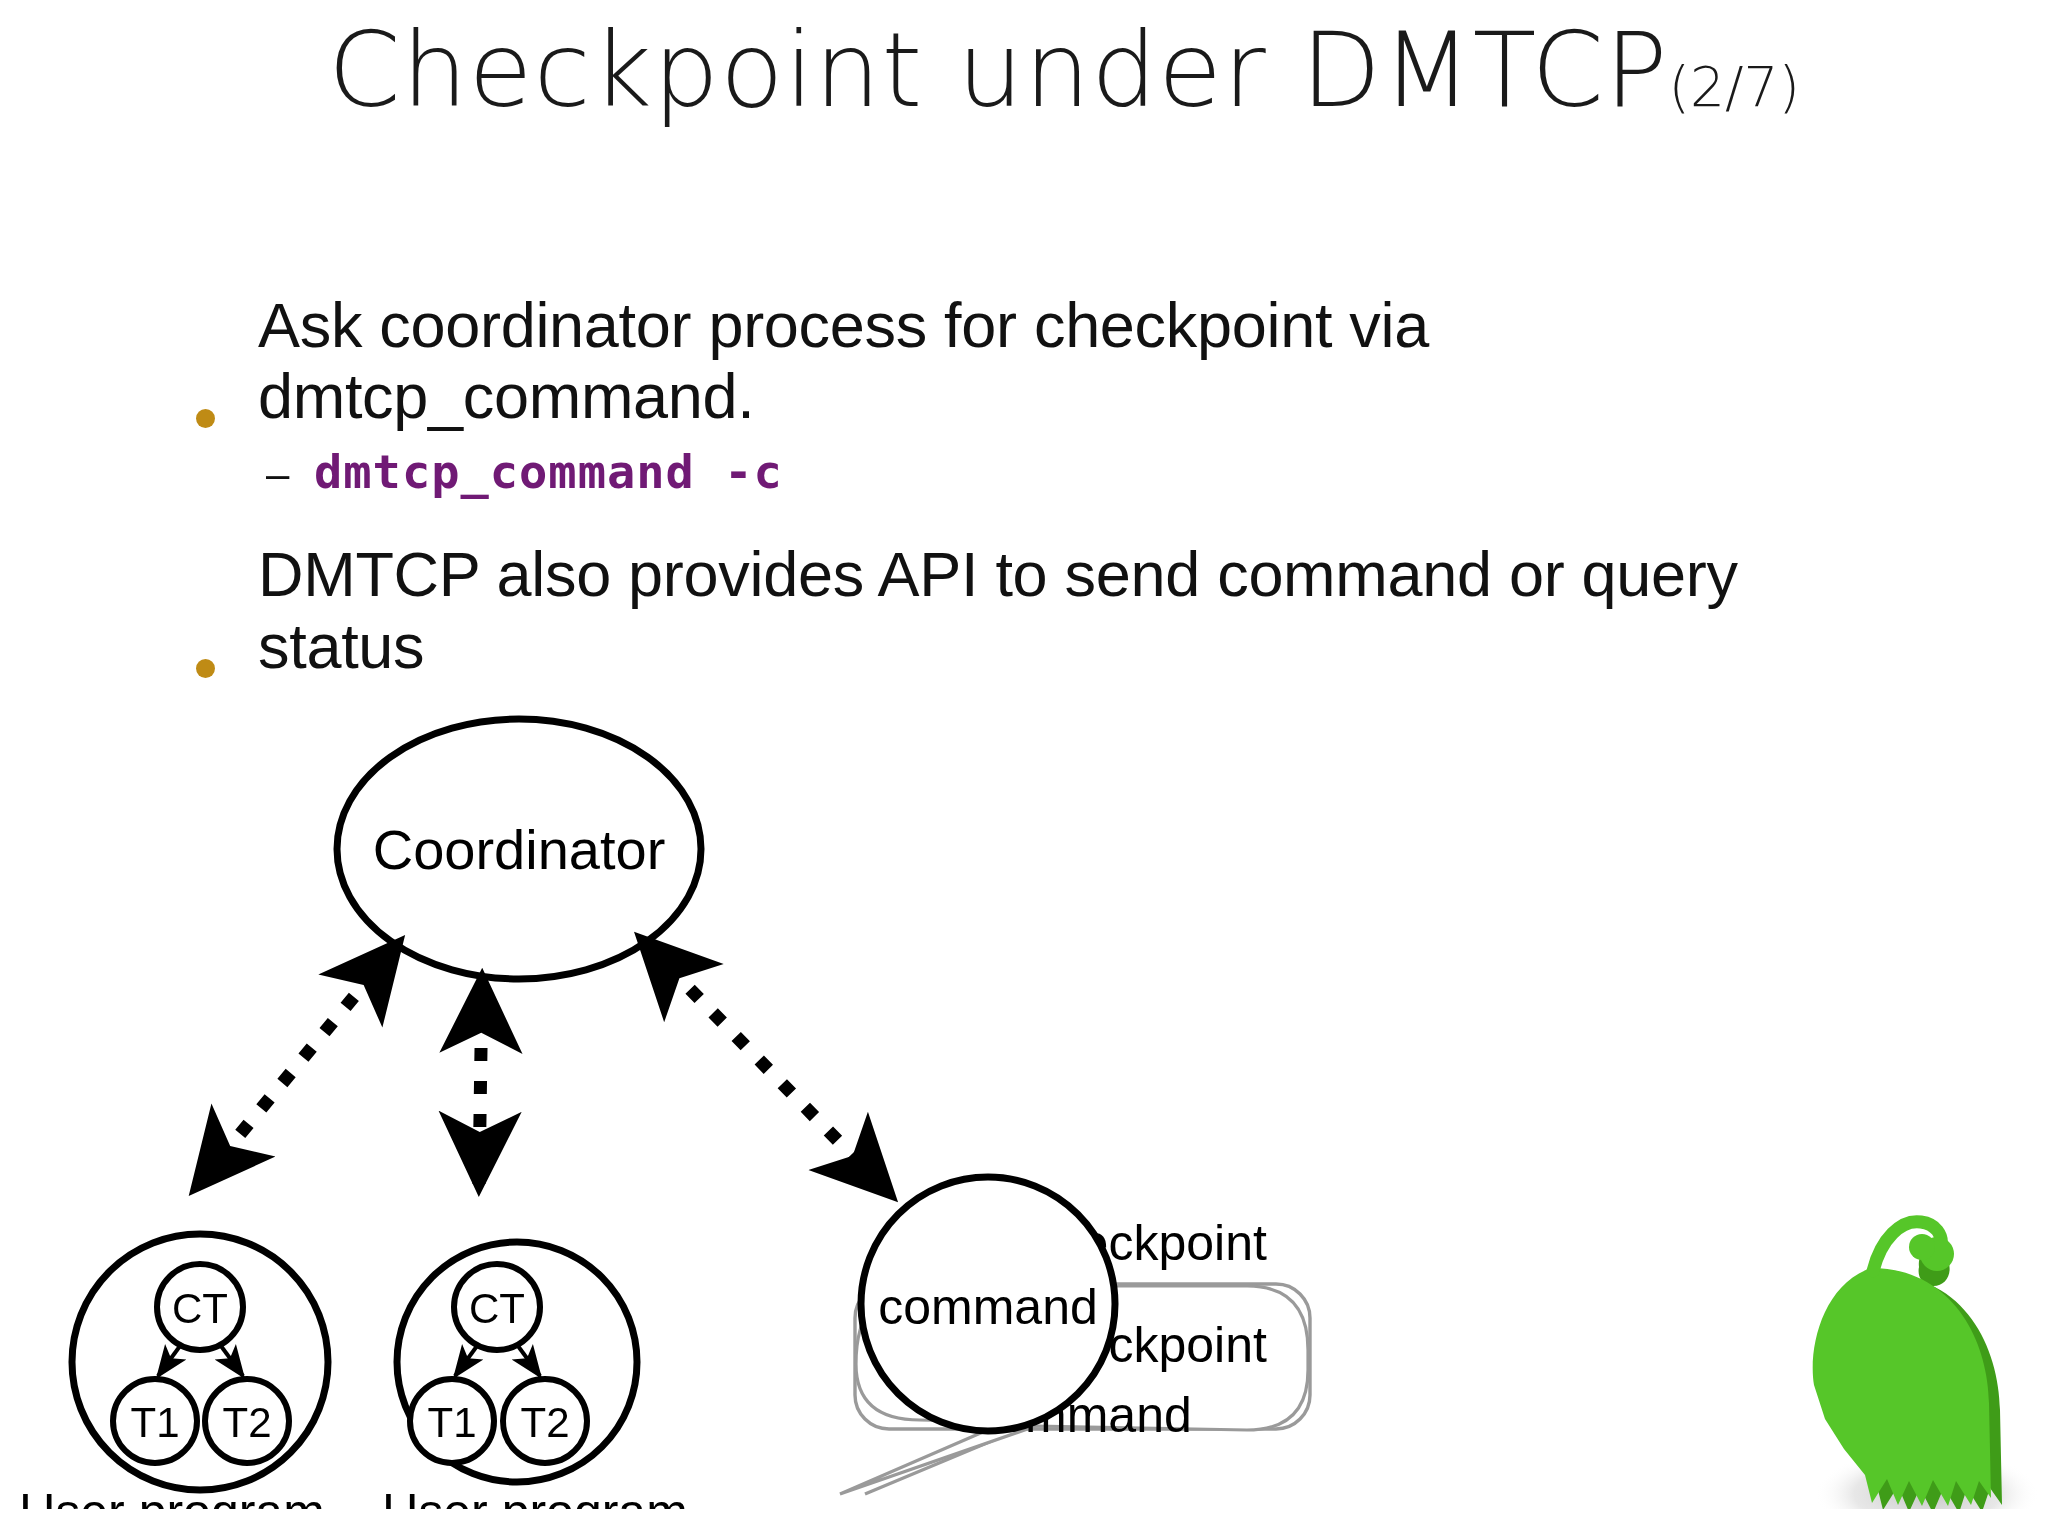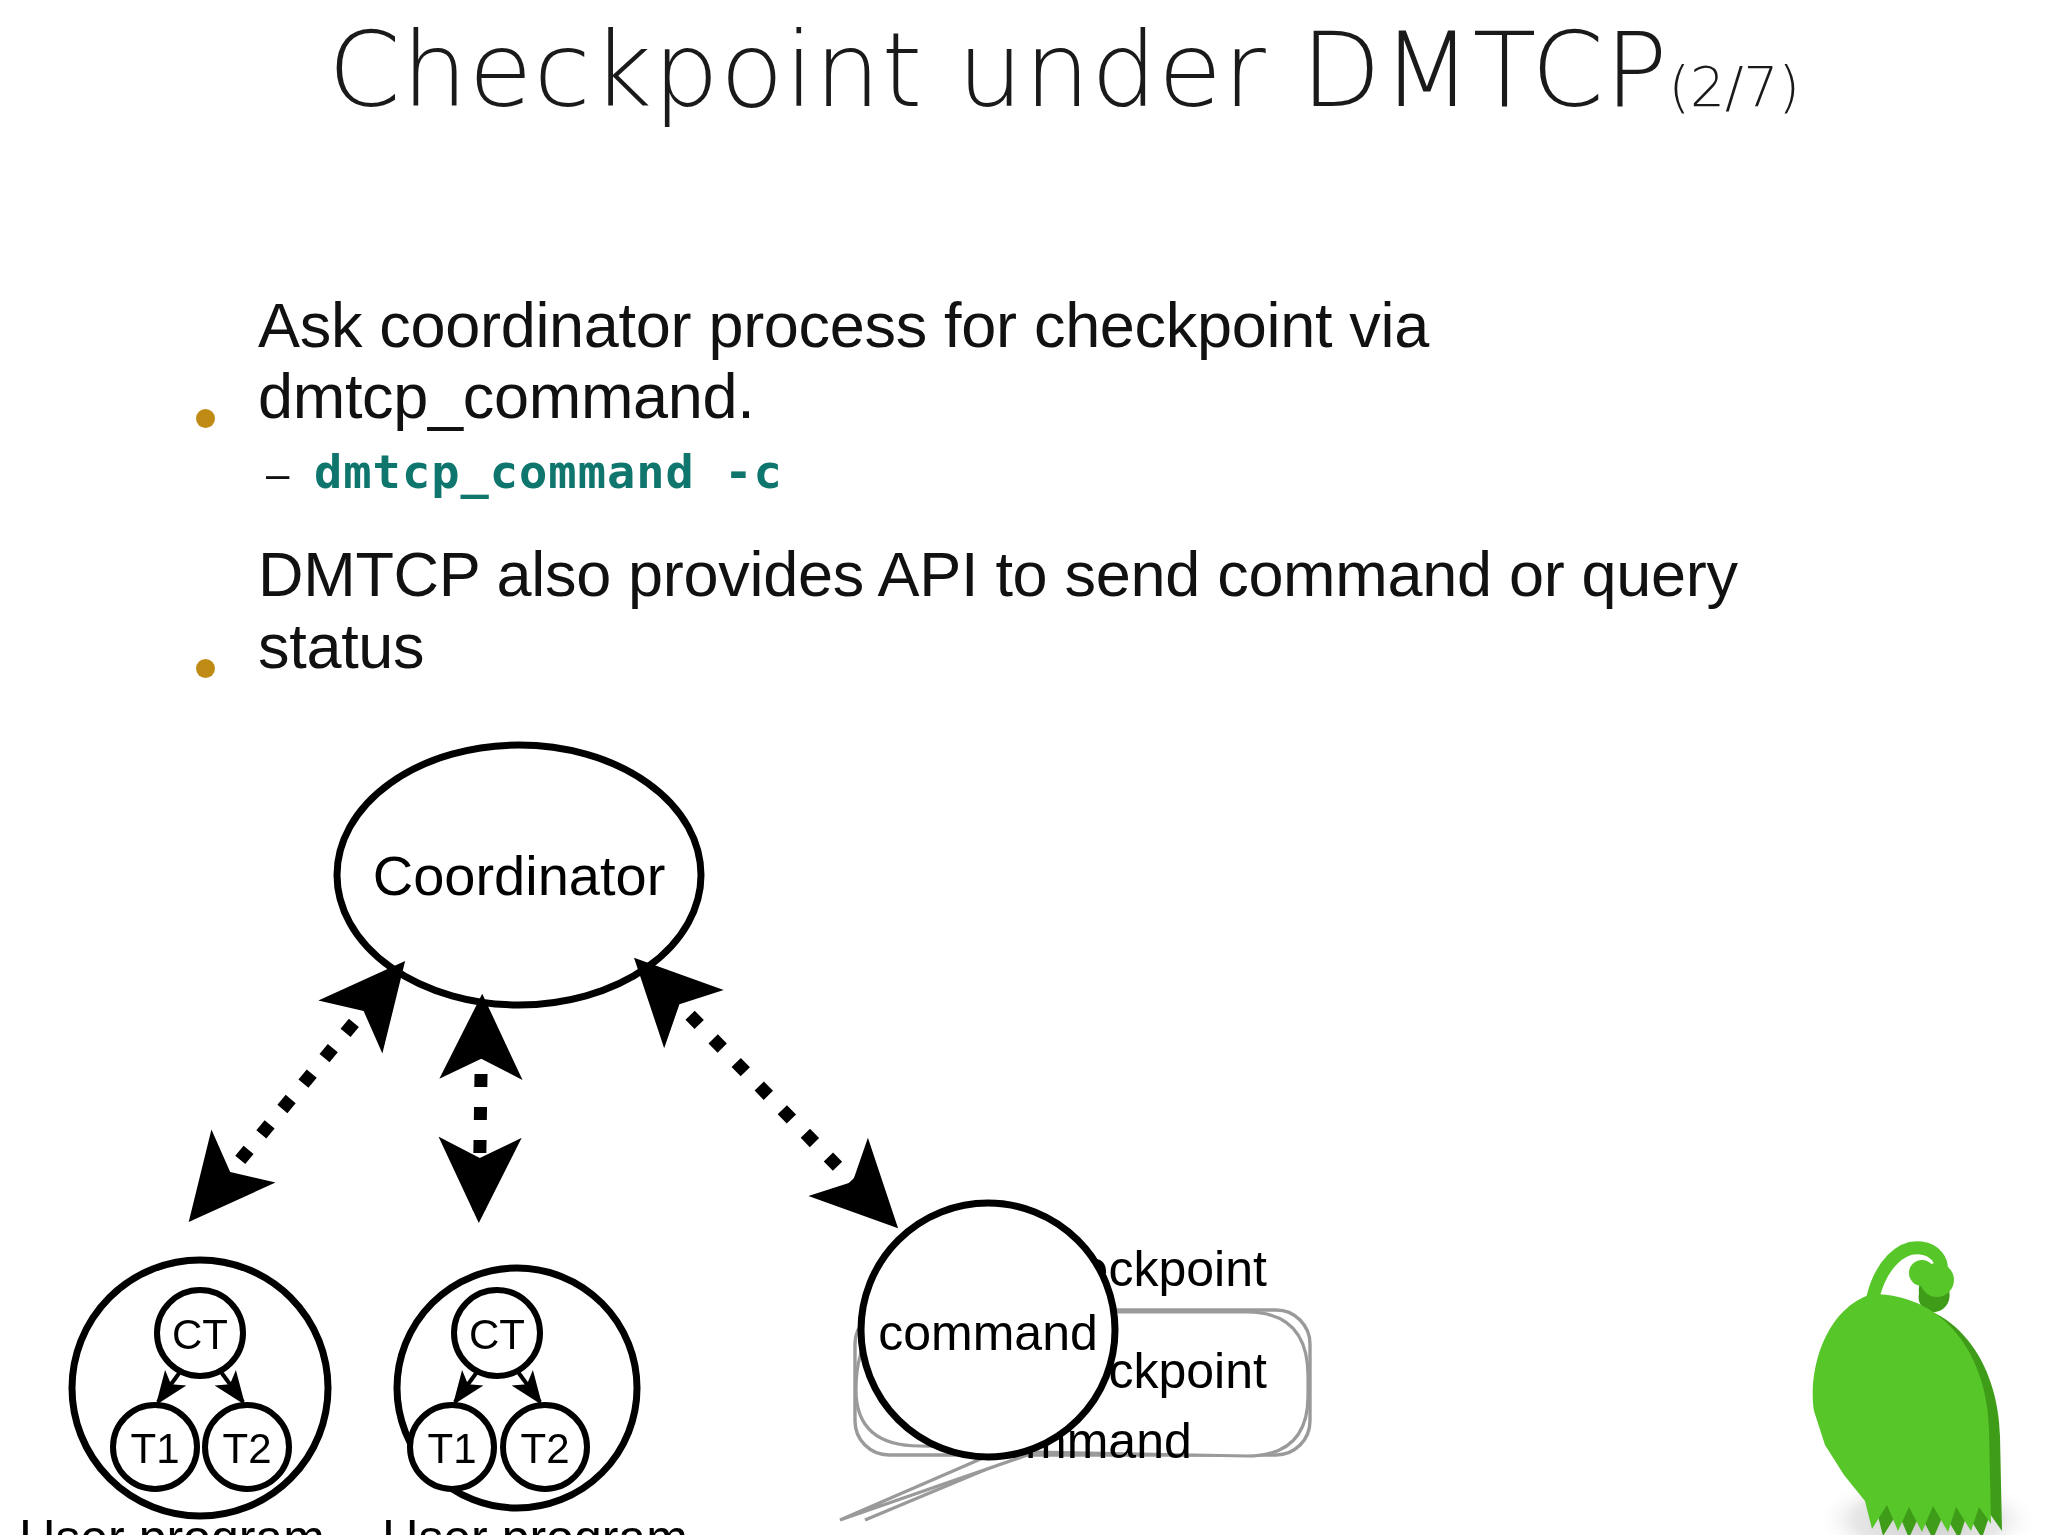--- a/index.html
+++ b/index.html
@@ -86,29 +86,29 @@
     width: 48px;
     font-family: "Liberation Sans", sans-serif;
     font-size: 42px;
     color: #111111;
   }
   .sub-code {
     font-family: "DejaVu Sans Mono", monospace;
     font-weight: bold;
     font-size: 47px;
     letter-spacing: 1px;
-    color: #0f766e;
+    color: #701a75;
     white-space: pre;
   }
   .bullet-gap { height: 40px; }
 
   
   .diagram {
     position: absolute;
-    top: 690px;
+    top: 664px;
     left: 0;
     width: 1904px;
     height: 845px;
   }
   .diagram svg {
     display: block;
   }
   .node-label {
     font-family: "Liberation Sans", sans-serif;
     fill: #000000;

